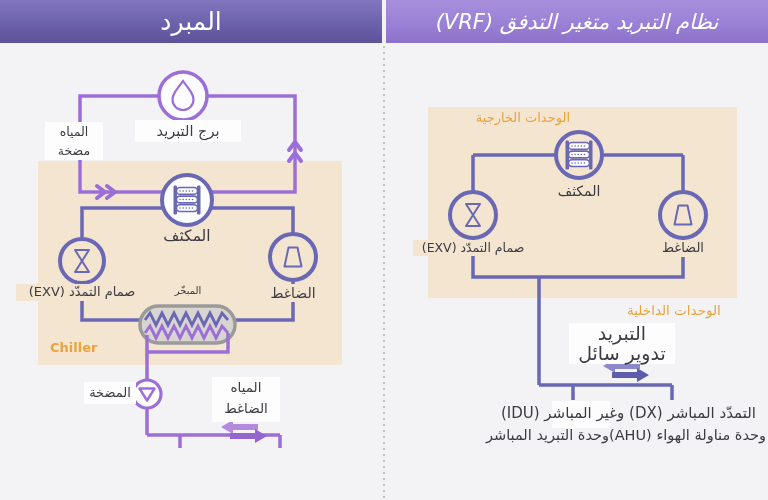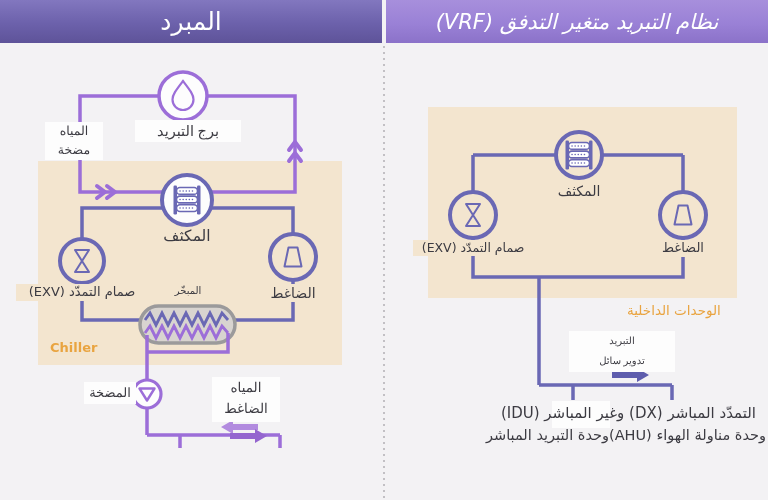--- a/index.html
+++ b/index.html
@@ -1,21 +1,21 @@
 <!DOCTYPE html>
 <html><head>
 <meta charset="utf-8">
 <style>
   html,body{margin:0;padding:0;background:#e9e8ea;}
   #stage{position:relative;width:768px;height:500px;background:#f3f2f4;overflow:hidden;
          font-family:"DejaVu Sans",sans-serif;}
   .abs{position:absolute;}
   .lbl{position:absolute;color:#3c3b42;line-height:1.3;}
   .ctr{text-align:center;}
-  .whitebg{background:#fdfdfd;font-family:Liberation Serif, serif;}
+  .whitebg{background:#fdfdfd;}
   .beigebg{background:#f3e5cf;}
   .orange{color:#e9a440;}
   
   .hdr{position:absolute;top:0;height:43px;color:#ffffff;display:flex;align-items:center;justify-content:center;}
   .hdr-l{left:0;width:382px;background:linear-gradient(180deg,#8277bf 0%,#6c61ab 55%,#5e5399 100%);font-size:25px;}
   .hdr-r{left:386px;width:382px;background:linear-gradient(180deg,#a78fdc 0%,#9a81d6 55%,#8b72c9 100%);font-size:21px;font-style:italic;}
   
   .unitbox{position:absolute;background:#f3e5cf;}
   
   #divider{position:absolute;left:383px;top:46px;width:2px;height:454px;
@@ -117,30 +117,31 @@
   <div class="lbl orange" dir="ltr" style="left:50px;top:340px;font-size:13px;font-weight:bold;">Chiller</div>
 
   <div class="lbl whitebg ctr" dir="rtl" style="left:84px;top:382px;width:52px;height:22px;font-size:13px;line-height:22px;">المضخة</div>
 
   <div class="lbl whitebg ctr" dir="rtl" style="left:212px;top:377px;width:68px;height:45px;font-size:13.5px;line-height:21px;">
     <span style="display:block;">المياه</span>
     <span style="display:block;">الضاغط</span>
   </div>
 
 
+  <div class="lbl orange" dir="rtl" style="left:438px;top:110px;width:132px;font-size:13px;text-align:right;">الوحدات الخارجية</div>
 
   <div class="lbl ctr" dir="rtl" style="left:544px;top:182px;width:70px;font-size:14px;">المكثف</div>
 
   <div class="lbl beigebg ctr" dir="rtl" style="left:413px;top:240px;width:120px;font-size:12.5px;">صمام التمدّد (EXV)</div>
 
   <div class="lbl beigebg ctr" dir="rtl" style="left:652px;top:240px;width:62px;font-size:13px;">الضاغط</div>
 
   <div class="lbl orange" dir="rtl" style="left:627px;top:302px;width:114px;font-size:13.5px;text-align:left;">الوحدات الداخلية</div>
 
-  <div class="lbl whitebg ctr" dir="rtl" style="left:569px;top:323px;width:106px;height:41px;font-size:10px;line-height:20px;margin-top:8px;">
+  <div class="lbl whitebg ctr" dir="rtl" style="left:569px;top:323px;width:106px;height:41px;font-size:19px;line-height:20px;">
     <span style="display:block;">التبريد</span>
     <span style="display:block;">تدوير سائل</span>
   </div>
 
   <div class="abs whitebg" style="left:552px;top:401px;width:58px;height:27px;"></div>
 
   <div class="lbl" dir="rtl" style="left:450px;top:404px;width:306px;font-size:15px;text-align:right;">التمدّد المباشر (DX) وغير المباشر (IDU)</div>
 
   <div class="lbl" dir="rtl" style="left:452px;top:426px;width:314px;font-size:14.5px;text-align:right;">وحدة مناولة الهواء (AHU)وحدة التبريد المباشر</div>
 

